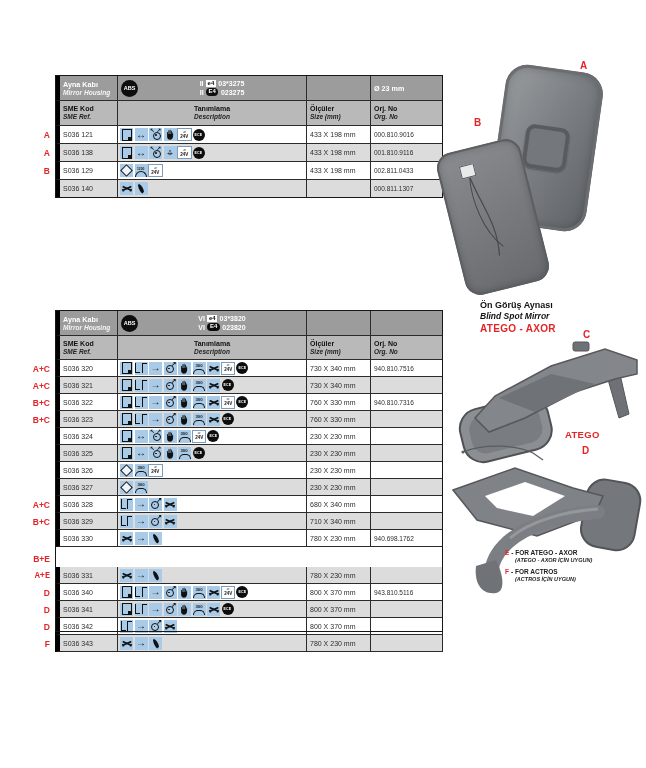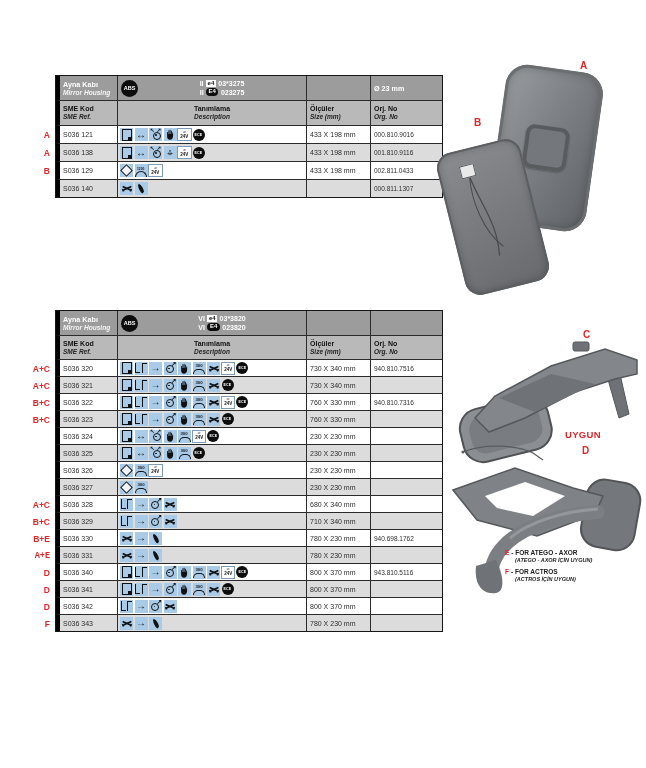--- a/index.html
+++ b/index.html
@@ -831,21 +831,21 @@
           </span>
         </div>
         <div class="cell pad" style="width: 64px; height: 17px; background: rgb(220, 220, 220);">
           <span class="size-txt">710 X 340 mm</span>
         </div>
         <div class="cell pad" style="width: 72px; height: 17px; background: rgb(220, 220, 220);">
           <span class="org-txt"></span>
         </div>
       </div>
       <div class="trow">
-        <div class="lcell" style="width: 28px; height: 17px;">B+E</div>
+        <div class="lcell" style="width: 28px; height: 17px; margin-top: 20px;">B+E</div>
         <div class="cell leftb pad" style="width: 63px; height: 17px; background: rgb(255, 255, 255);">
           <span class="code-txt">S036 330</span>
         </div>
         <div class="cell iconflex" style="width: 189px; height: 17px; background: rgb(255, 255, 255);">
           <span class="tile">
             <svg width="12" height="11" viewBox="0 0 12 11">
               <g fill="#111">
                 <g transform="rotate(24 6 5.5)">
                   <rect x="1.2" y="4.6" width="8" height="1.7" rx=".5"></rect>
                   <rect x="9.2" y="4.1" width="1.9" height="2.7" rx=".4"></rect>
@@ -1122,34 +1122,39 @@
 
   <span class="big-letter" style="left:474px;top:117px;">B</span>
   <div class="mirrorB">
     <div class="plug"></div>
     <svg width="86" height="146">
       <path d="M30 28 C34 58 46 80 40 112" stroke="#46484c" stroke-width="1.2" fill="none"></path>
       <path d="M30 28 C26 52 30 84 46 104" stroke="#46484c" stroke-width="1" fill="none"></path>
     </svg>
   </div>
 
+  <div class="blindblock">
+    <div class="blind-tr">Ön Görüş Aynası</div>
+    <div class="blind-en">Blind Spot Mirror</div>
+    <div class="blind-mod">ATEGO - AXOR</div>
+  </div>
   <span class="big-letter" style="left:583px;top:329px;">C</span>
 
   <svg class="svgart" style="left:455px;top:334px;" width="188" height="130" viewBox="0 0 188 130">
     <g transform="rotate(-14 52 96)">
       <rect x="6" y="68" width="90" height="54" rx="20" fill="#8b8e92" stroke="#4f5154" stroke-width="2"></rect>
       <rect x="15" y="76" width="72" height="38" rx="14" fill="#797c80"></rect>
     </g>
     <path d="M160 18 L174 80 L164 84 L148 28 Z" fill="#6e7175" stroke="#54565a" stroke-width="1"></path>
     <rect x="118" y="8" width="16" height="9" rx="2" fill="#6e7175" stroke="#54565a" stroke-width="1"></rect>
     <path d="M182 26 L150 15 L96 32 L40 62 L20 84 L34 98 L70 84 L120 58 L160 45 L182 40 Z" fill="#83868a" stroke="#56585c" stroke-width="1.5"></path>
     <path d="M44 64 L96 40 L140 50 L80 78 Z" fill="#6f7276"></path>
   </svg>
 
-  <span class="actros" style="left:565px;top:429px;">UYGUN</span>
+  <span class="actros" style="left:565px;top:429px;">ATEGO</span>
   <span class="big-letter" style="left:582px;top:445px;">D</span>
 
   <svg class="svgart" style="left:445px;top:438px;" width="198" height="128" viewBox="0 0 198 128">
     <path d="M18 14 C40 5 72 7 88 15 L98 22" stroke="#5a5c60" stroke-width="1.2" fill="none"></path>
     <circle cx="18" cy="14" r="1.6" fill="#5a5c60"></circle>
     <g transform="rotate(10 160 80)">
       <rect x="138" y="42" width="54" height="68" rx="18" fill="#74777b" stroke="#525458" stroke-width="2"></rect>
     </g>
     <path d="M8 52 L70 30 L128 50 L158 58 L150 76 L92 98 L32 82 Z" fill="#7f8286" stroke="#55575b" stroke-width="1.5"></path>
     <path d="M40 58 L80 44 L120 58 L88 78 L52 70 Z" fill="#ffffff"></path>

